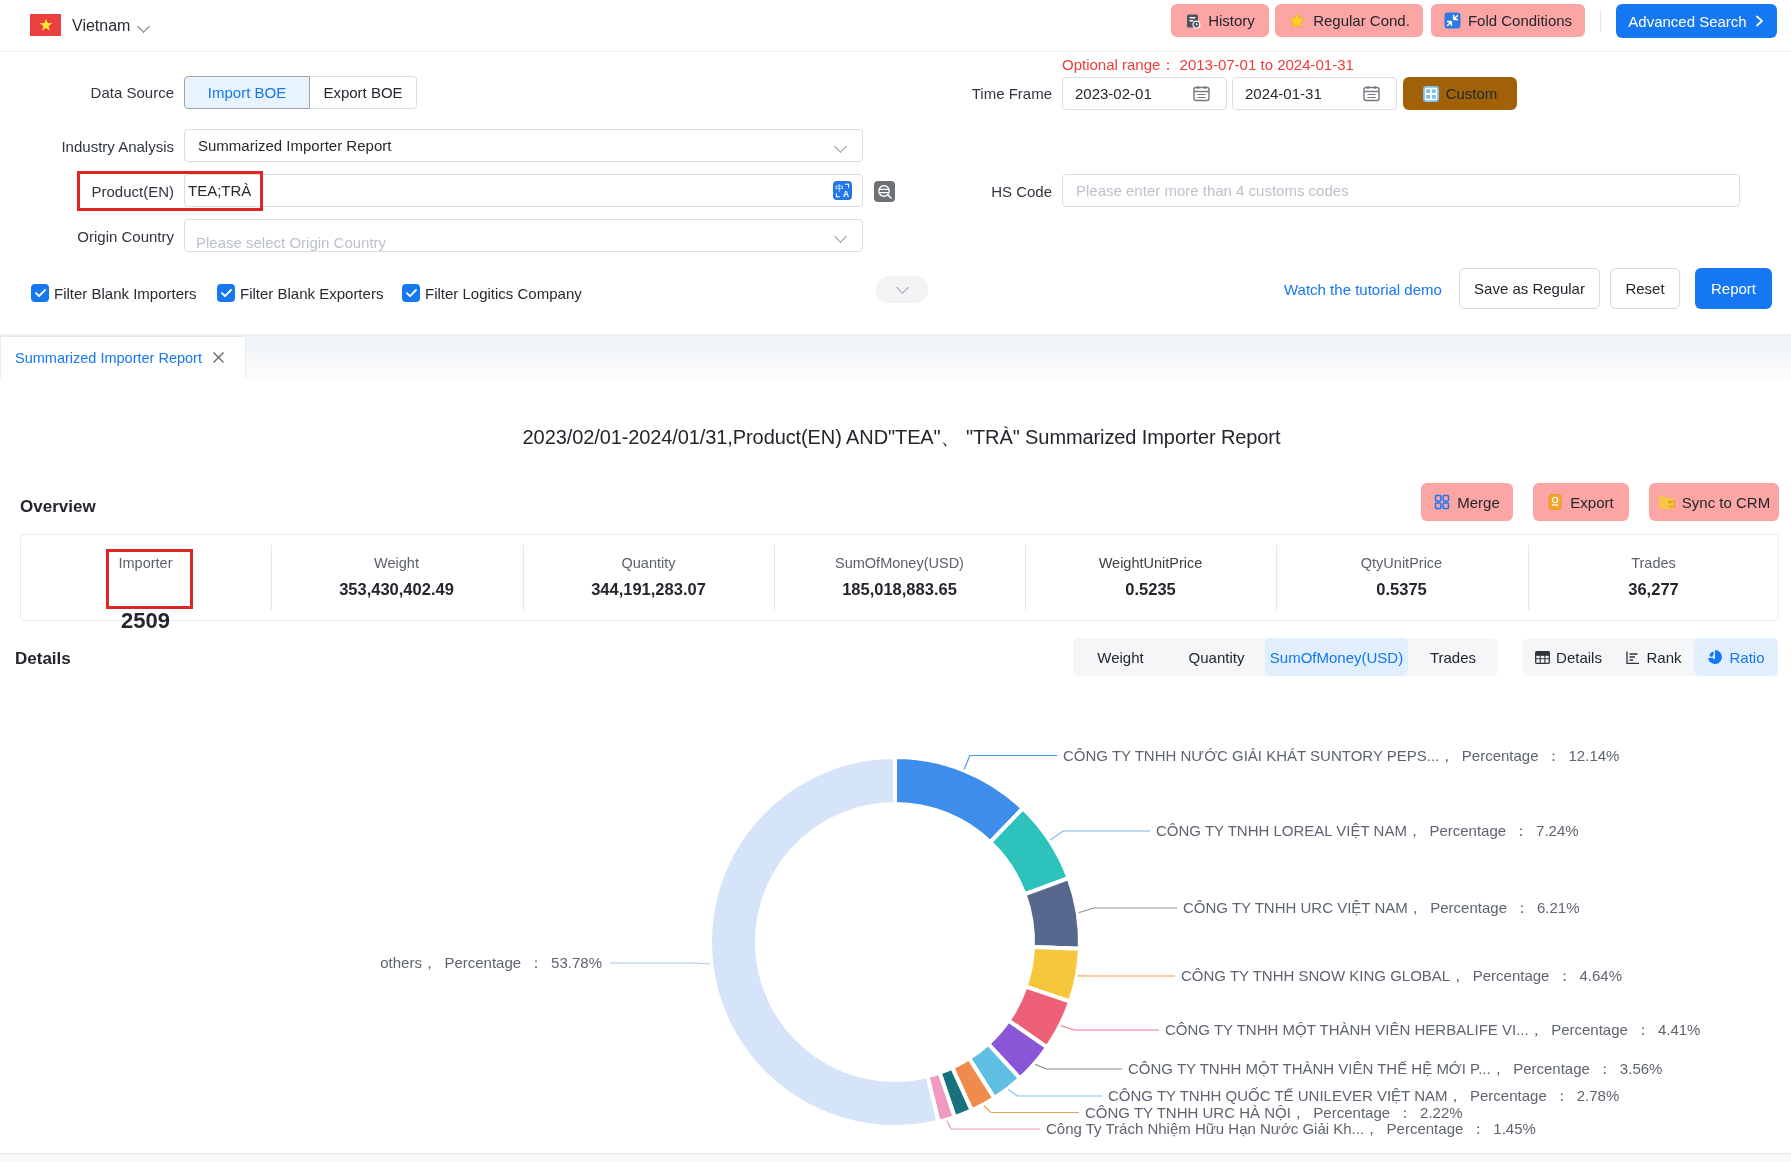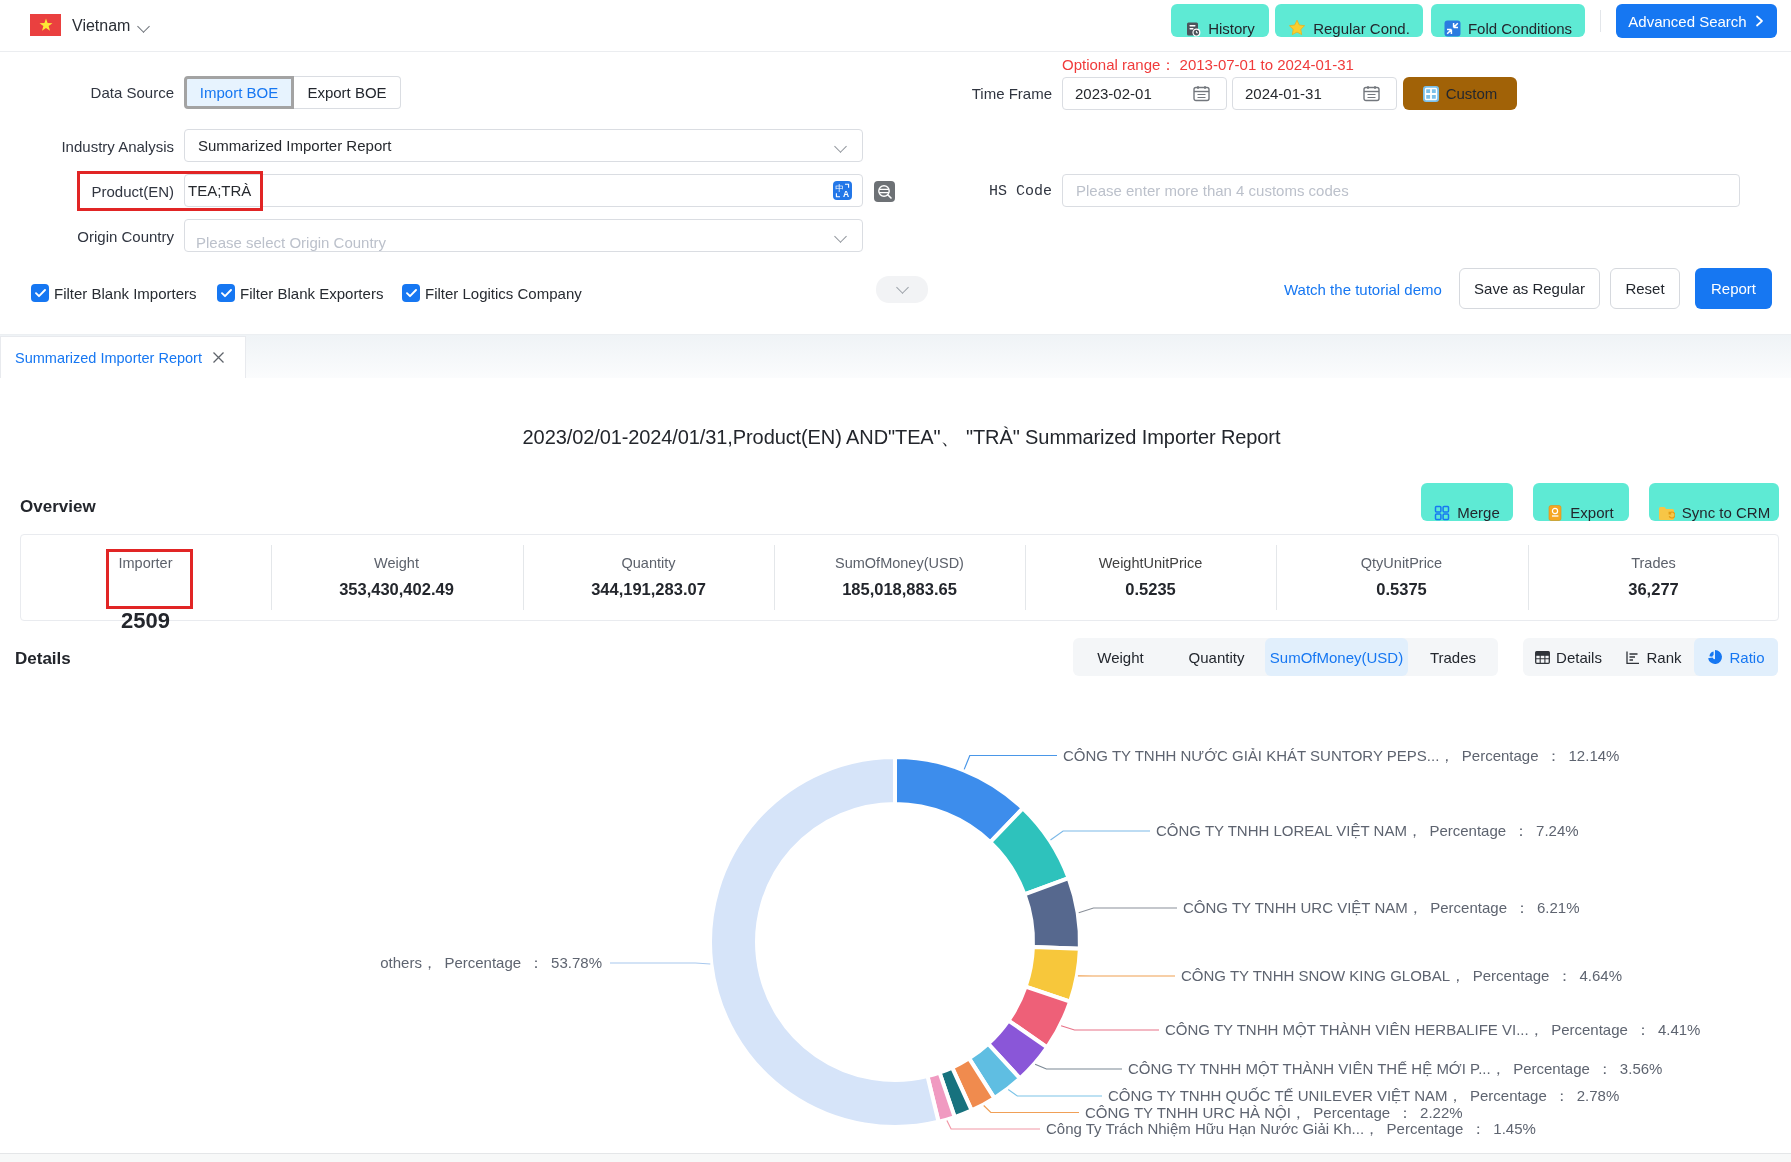--- a/index.html
+++ b/index.html
@@ -2,21 +2,21 @@
 <html><head><meta charset="utf-8">
 <style>
 *{margin:0;padding:0;box-sizing:border-box;}
 html,body{width:1791px;height:1162px;overflow:hidden;background:#fff;}
 body{font-family:"Liberation Sans",sans-serif;position:relative;color:#2b2f36;}
 .abs{position:absolute;}
 .lbl{font-size:15px;color:#303540;text-align:right;line-height:16px;}
 .ipt{border:1px solid #dadde2;border-radius:4px;background:#fff;}
 .ph{color:#bcc1cb;font-size:15px;}
 .btn{display:flex;align-items:center;justify-content:center;font-size:15px;color:#23272e;border-radius:6px;}
-.gbtn{background:#5eead4;align-items:flex-end;}
+.gbtn{background:#fca5a5;}
 .chev{width:9px;height:9px;border-right:1.6px solid #6b7077;border-bottom:1.6px solid #6b7077;transform:rotate(45deg);}
 svg{display:block;}
 </style></head>
 <body>
 
 <div class="abs" style="left:0;top:0;width:94px;height:2px;background:#e9e2dc;"></div>
 
 <div class="abs" style="left:0;top:0;width:1791px;height:52px;border-bottom:1px solid #ebedf0;background:#fff;"></div>
 <div class="abs" style="left:30px;top:14px;width:31px;height:22px;background:#EA403F;display:flex;align-items:center;justify-content:center;">
  <svg width="14" height="14" viewBox="0 0 14 14">
@@ -48,21 +48,21 @@
  Fold Conditions</div>
 <div class="abs" style="left:1600px;top:10px;width:1px;height:22px;background:#e3e6ea;"></div>
 <div class="abs btn" style="left:1616px;top:4px;width:161px;height:34px;background:#1677F2;color:#fff;">Advanced Search
  <svg width="12" height="12" viewBox="0 0 12 12" style="margin-left:6px;">
       <path d="M4 1.5 L9 6 L4 10.5" stroke="#fff" stroke-width="1.7" fill="none" stroke-linecap="round" stroke-linejoin="round"></path>
     </svg>
 </div>
 
 <div class="abs lbl" style="left:40px;top:85px;width:134px;">Data Source</div>
 <div class="abs" style="left:184px;top:76px;height:33px;display:flex;">
- <div style="width:110px;height:33px;background:#E7F3FE;color:#1677F2;font-size:15px;display:flex;align-items:center;justify-content:center;border:3px solid #a3a3a3;border-radius:4px 0 0 4px;">Import BOE</div>
+ <div style="width:126px;height:33px;background:#E7F3FE;color:#1677F2;font-size:15px;display:flex;align-items:center;justify-content:center;border:1px solid #a3a3a3;border-radius:4px 0 0 4px;">Import BOE</div>
  <div style="width:107px;height:33px;background:#fff;color:#23272e;font-size:15px;display:flex;align-items:center;justify-content:center;border:1px solid #dadde2;border-left:none;border-radius:0 4px 4px 0;">Export BOE</div>
 </div>
 <div class="abs lbl" style="left:40px;top:139px;width:134px;">Industry Analysis</div>
 <div class="abs ipt" style="left:184px;top:129px;width:679px;height:33px;display:flex;align-items:center;padding-left:13px;font-size:15px;color:#26292e;">Summarized Importer Report</div>
 <div class="abs chev" style="left:836px;top:142px;border-color:#8f949b;"></div>
 <div class="abs lbl" style="left:40px;top:184px;width:134px;">Product(EN)</div>
 <div class="abs ipt" style="left:184px;top:174px;width:679px;height:33px;display:flex;align-items:center;padding-left:3px;font-size:15px;color:#26292e;">TEA;TRÀ</div>
 <div class="abs" style="left:833px;top:181px;width:19px;height:19px;">
  <svg width="19" height="19" viewBox="0 0 19 19">
       <rect x="0" y="0" width="19" height="19" rx="4" fill="#2377E8"></rect>
@@ -107,21 +107,21 @@
       <path d="M4.5 9.5 h8 M4.5 12.5 h8" stroke="#73777d" stroke-width="1.2"></path>
     </svg>
 </div>
 <div class="abs btn" style="left:1403px;top:77px;width:114px;height:33px;background:#a16207;">
  <svg width="16" height="16" viewBox="0 0 16 16" style="margin-right:7px;">
       <rect width="16" height="16" rx="3" fill="#7BC0EA"></rect>
       <path d="M8 2.5 v11 M2.5 8 h11" stroke="#fff" stroke-width="1.8"></path>
       <rect x="2.5" y="2.5" width="11" height="11" fill="none" stroke="#fff" stroke-width="1.4" rx="1"></rect>
     </svg>
  Custom</div>
-<div class="abs lbl" style="left:918px;top:184px;width:134px;font-family:Liberation Mono, monospace;">HS Code</div>
+<div class="abs lbl" style="left:918px;top:184px;width:134px;">HS Code</div>
 <div class="abs ipt" style="left:1062px;top:174px;width:678px;height:33px;display:flex;align-items:center;padding-left:13px;">
     <span class="ph">Please enter more than 4 customs codes</span>
   </div>
 
 <div class="abs" style="left:31px;top:284px;width:18px;height:18px;background:#1677F2;border-radius:4px;display:flex;align-items:center;justify-content:center;">
  <svg width="11" height="9" viewBox="0 0 11 9">
       <path d="M1 4.2 L4 7.2 L10 1" stroke="#fff" stroke-width="1.9" fill="none" stroke-linecap="round" stroke-linejoin="round"></path>
     </svg>
   </div>
 <div class="abs" style="left:54px;top:285px;font-size:15px;color:#272b31;">Filter Blank Importers</div>

